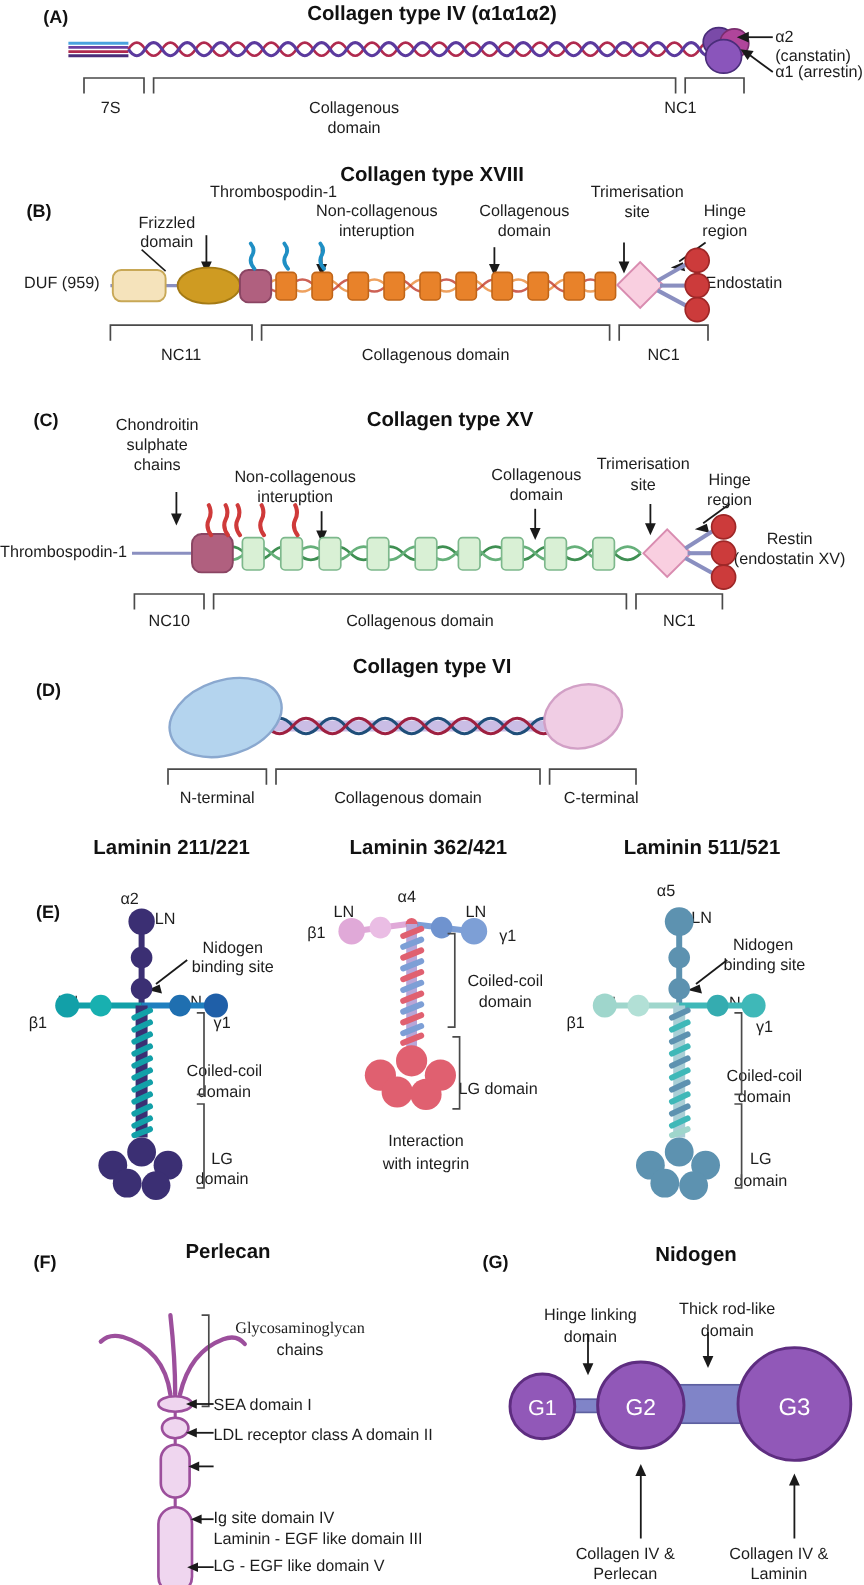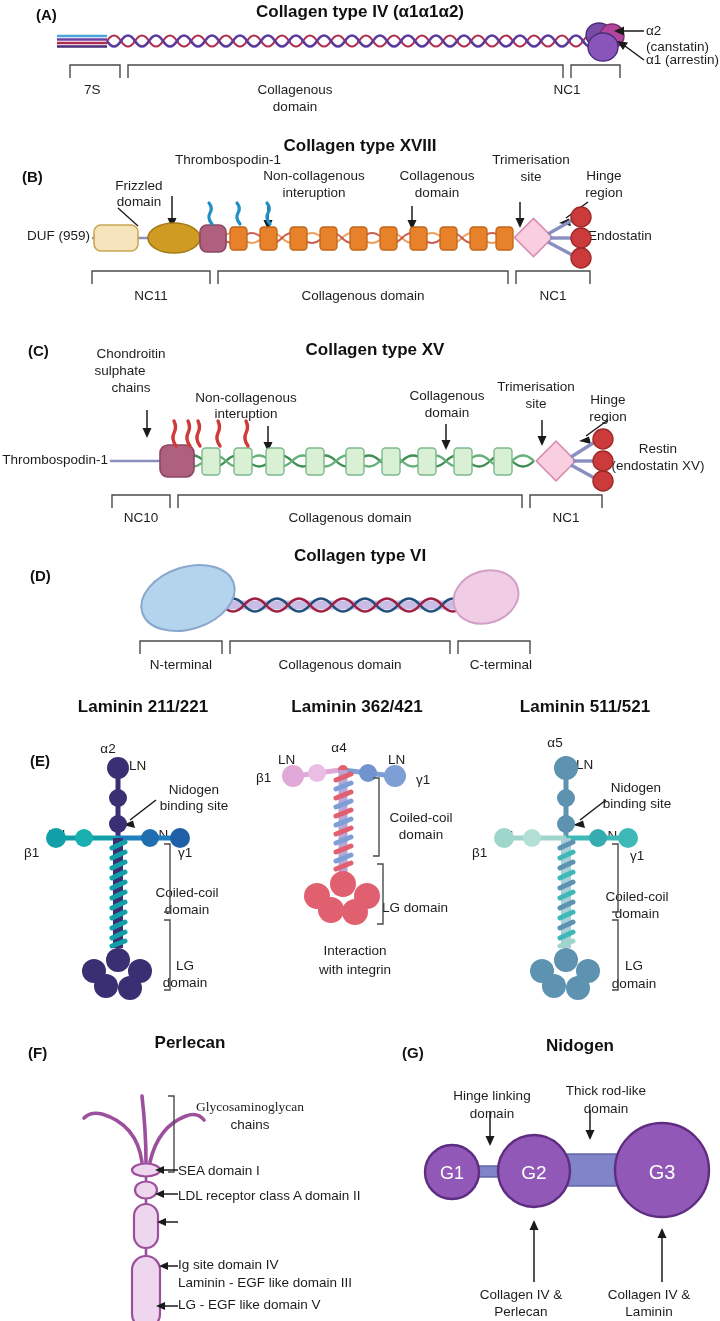--- a/index.html
+++ b/index.html
@@ -9,21 +9,21 @@
     background:#ffffff;
     font-family:"Liberation Sans", sans-serif;
     color:#1d1d1d;
     overflow:hidden;
   }
   .abs { position:absolute; }
   .panel-letter { font-weight:bold; font-size:15px; color:#111; }
   .panel-title { font-weight:bold; font-size:17px; color:#111; text-align:center; }
   .lbl { font-size:13.5px; color:#1d1d1d; line-height:1.18; }
   .lbl-c { text-align:center; }
-  .lbl-r { text-align:right; }
+  .lbl-r { }
   svg { display:block; overflow:visible; }
   .brk { fill:none; stroke:#4a4a4a; stroke-width:1.4; }
   .arw { fill:none; stroke:#1a1a1a; stroke-width:1.5; }
   .arwhead { fill:#1a1a1a; }
   .leader { fill:none; stroke:#1a1a1a; stroke-width:1.3; }
 </style>
 </head>
 <body>
 
 <div class="abs panel-letter" style="left:36px; top:6px;">(A)</div>
@@ -194,21 +194,21 @@
 </svg>
 </div>
 <div class="abs lbl lbl-c" style="left:90px; top:288px; width:122px;">NC11</div>
 <div class="abs lbl lbl-c" style="left:218px; top:288px; width:290px;">Collagenous domain</div>
 <div class="abs lbl lbl-c" style="left:516px; top:288px; width:74px;">NC1</div>
 
 <div class="abs panel-title" style="left:250px; top:340px; width:250px;">Collagen type XV</div>
 <div class="abs panel-letter" style="left:28px; top:342px;">(C)</div>
 
 <div class="abs lbl lbl-c" style="left:76px; top:346px; width:110px;">Chondroitin</div>
-<div class="abs lbl lbl-c" style="left:65px; top:363px; width:110px;">sulphate</div>
+<div class="abs lbl lbl-c" style="left:76px; top:363px; width:110px;">sulphate</div>
 <div class="abs lbl lbl-c" style="left:76px; top:380px; width:110px;">chains</div>
 <div class="abs lbl lbl-c" style="left:182px; top:390px; width:128px;">Non-collagenous</div>
 <div class="abs lbl lbl-c" style="left:182px; top:406px; width:128px;">interuption</div>
 <div class="abs lbl lbl-c" style="left:400px; top:388px; width:94px;">Collagenous</div>
 <div class="abs lbl lbl-c" style="left:400px; top:405px; width:94px;">domain</div>
 <div class="abs lbl lbl-c" style="left:487px; top:379px; width:98px;">Trimerisation</div>
 <div class="abs lbl lbl-c" style="left:487px; top:396px; width:98px;">site</div>
 <div class="abs lbl lbl-c" style="left:576px; top:392px; width:64px;">Hinge</div>
 <div class="abs lbl lbl-c" style="left:576px; top:409px; width:64px;">region</div>
 

